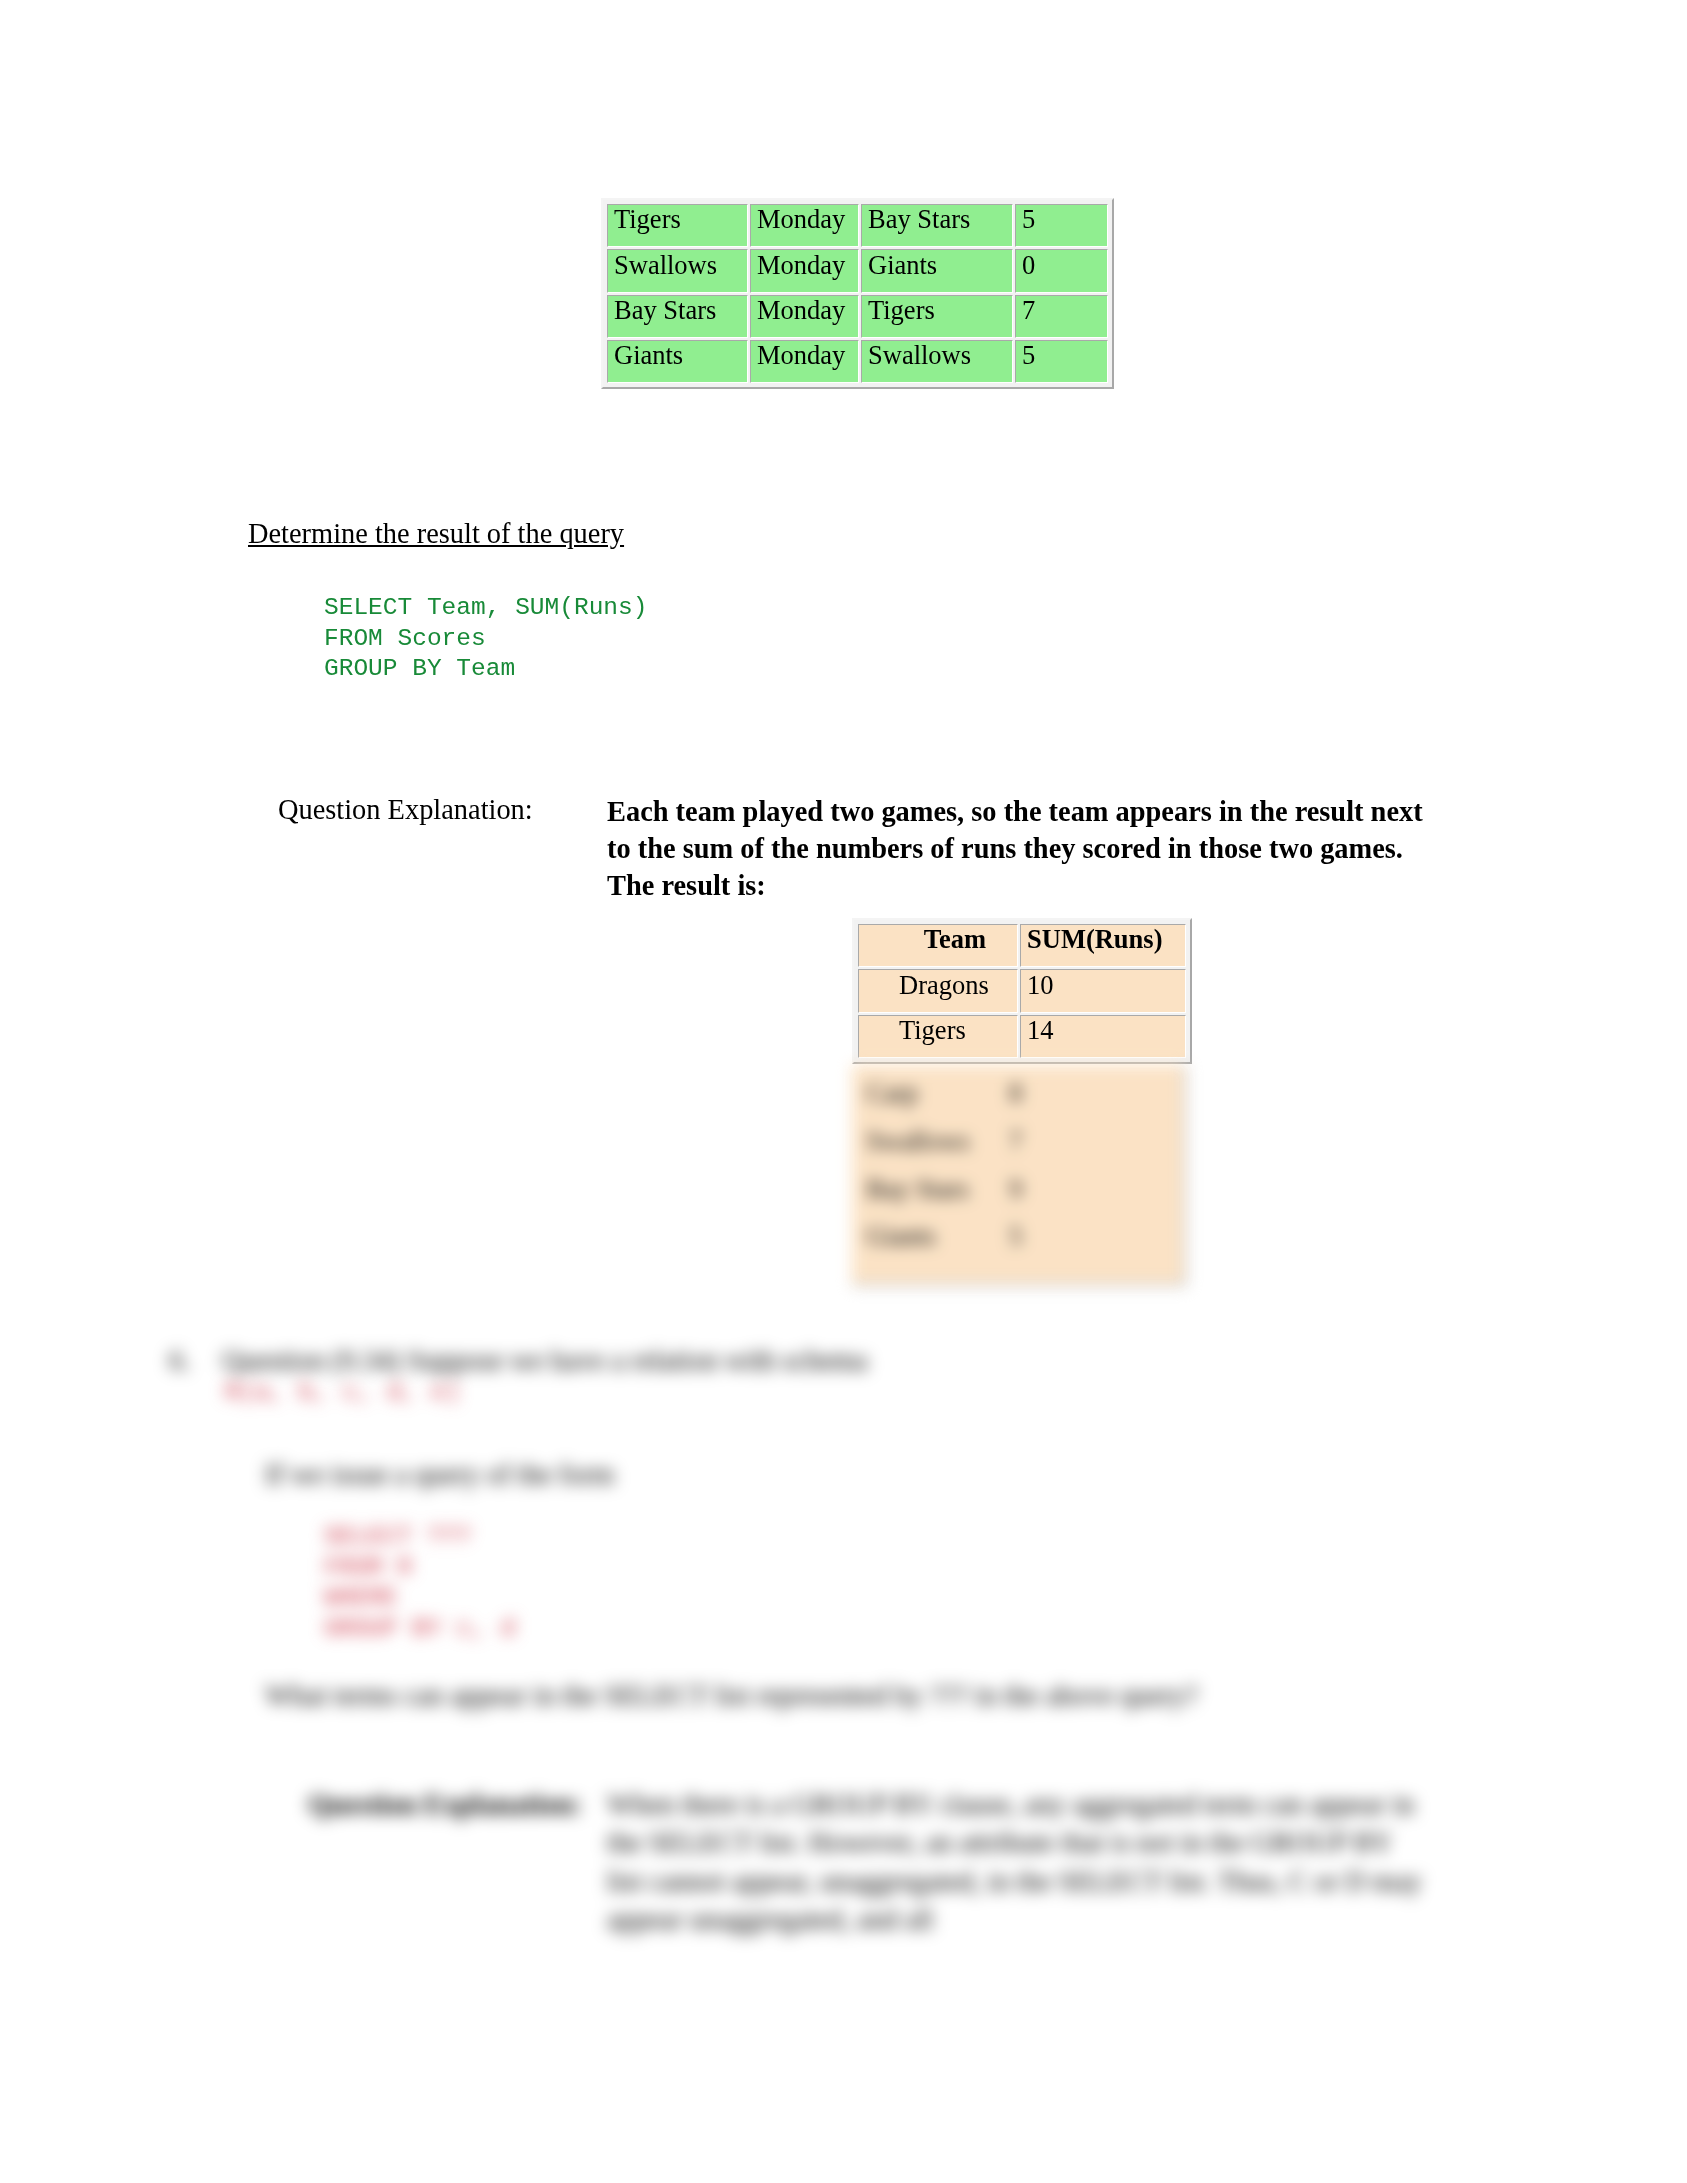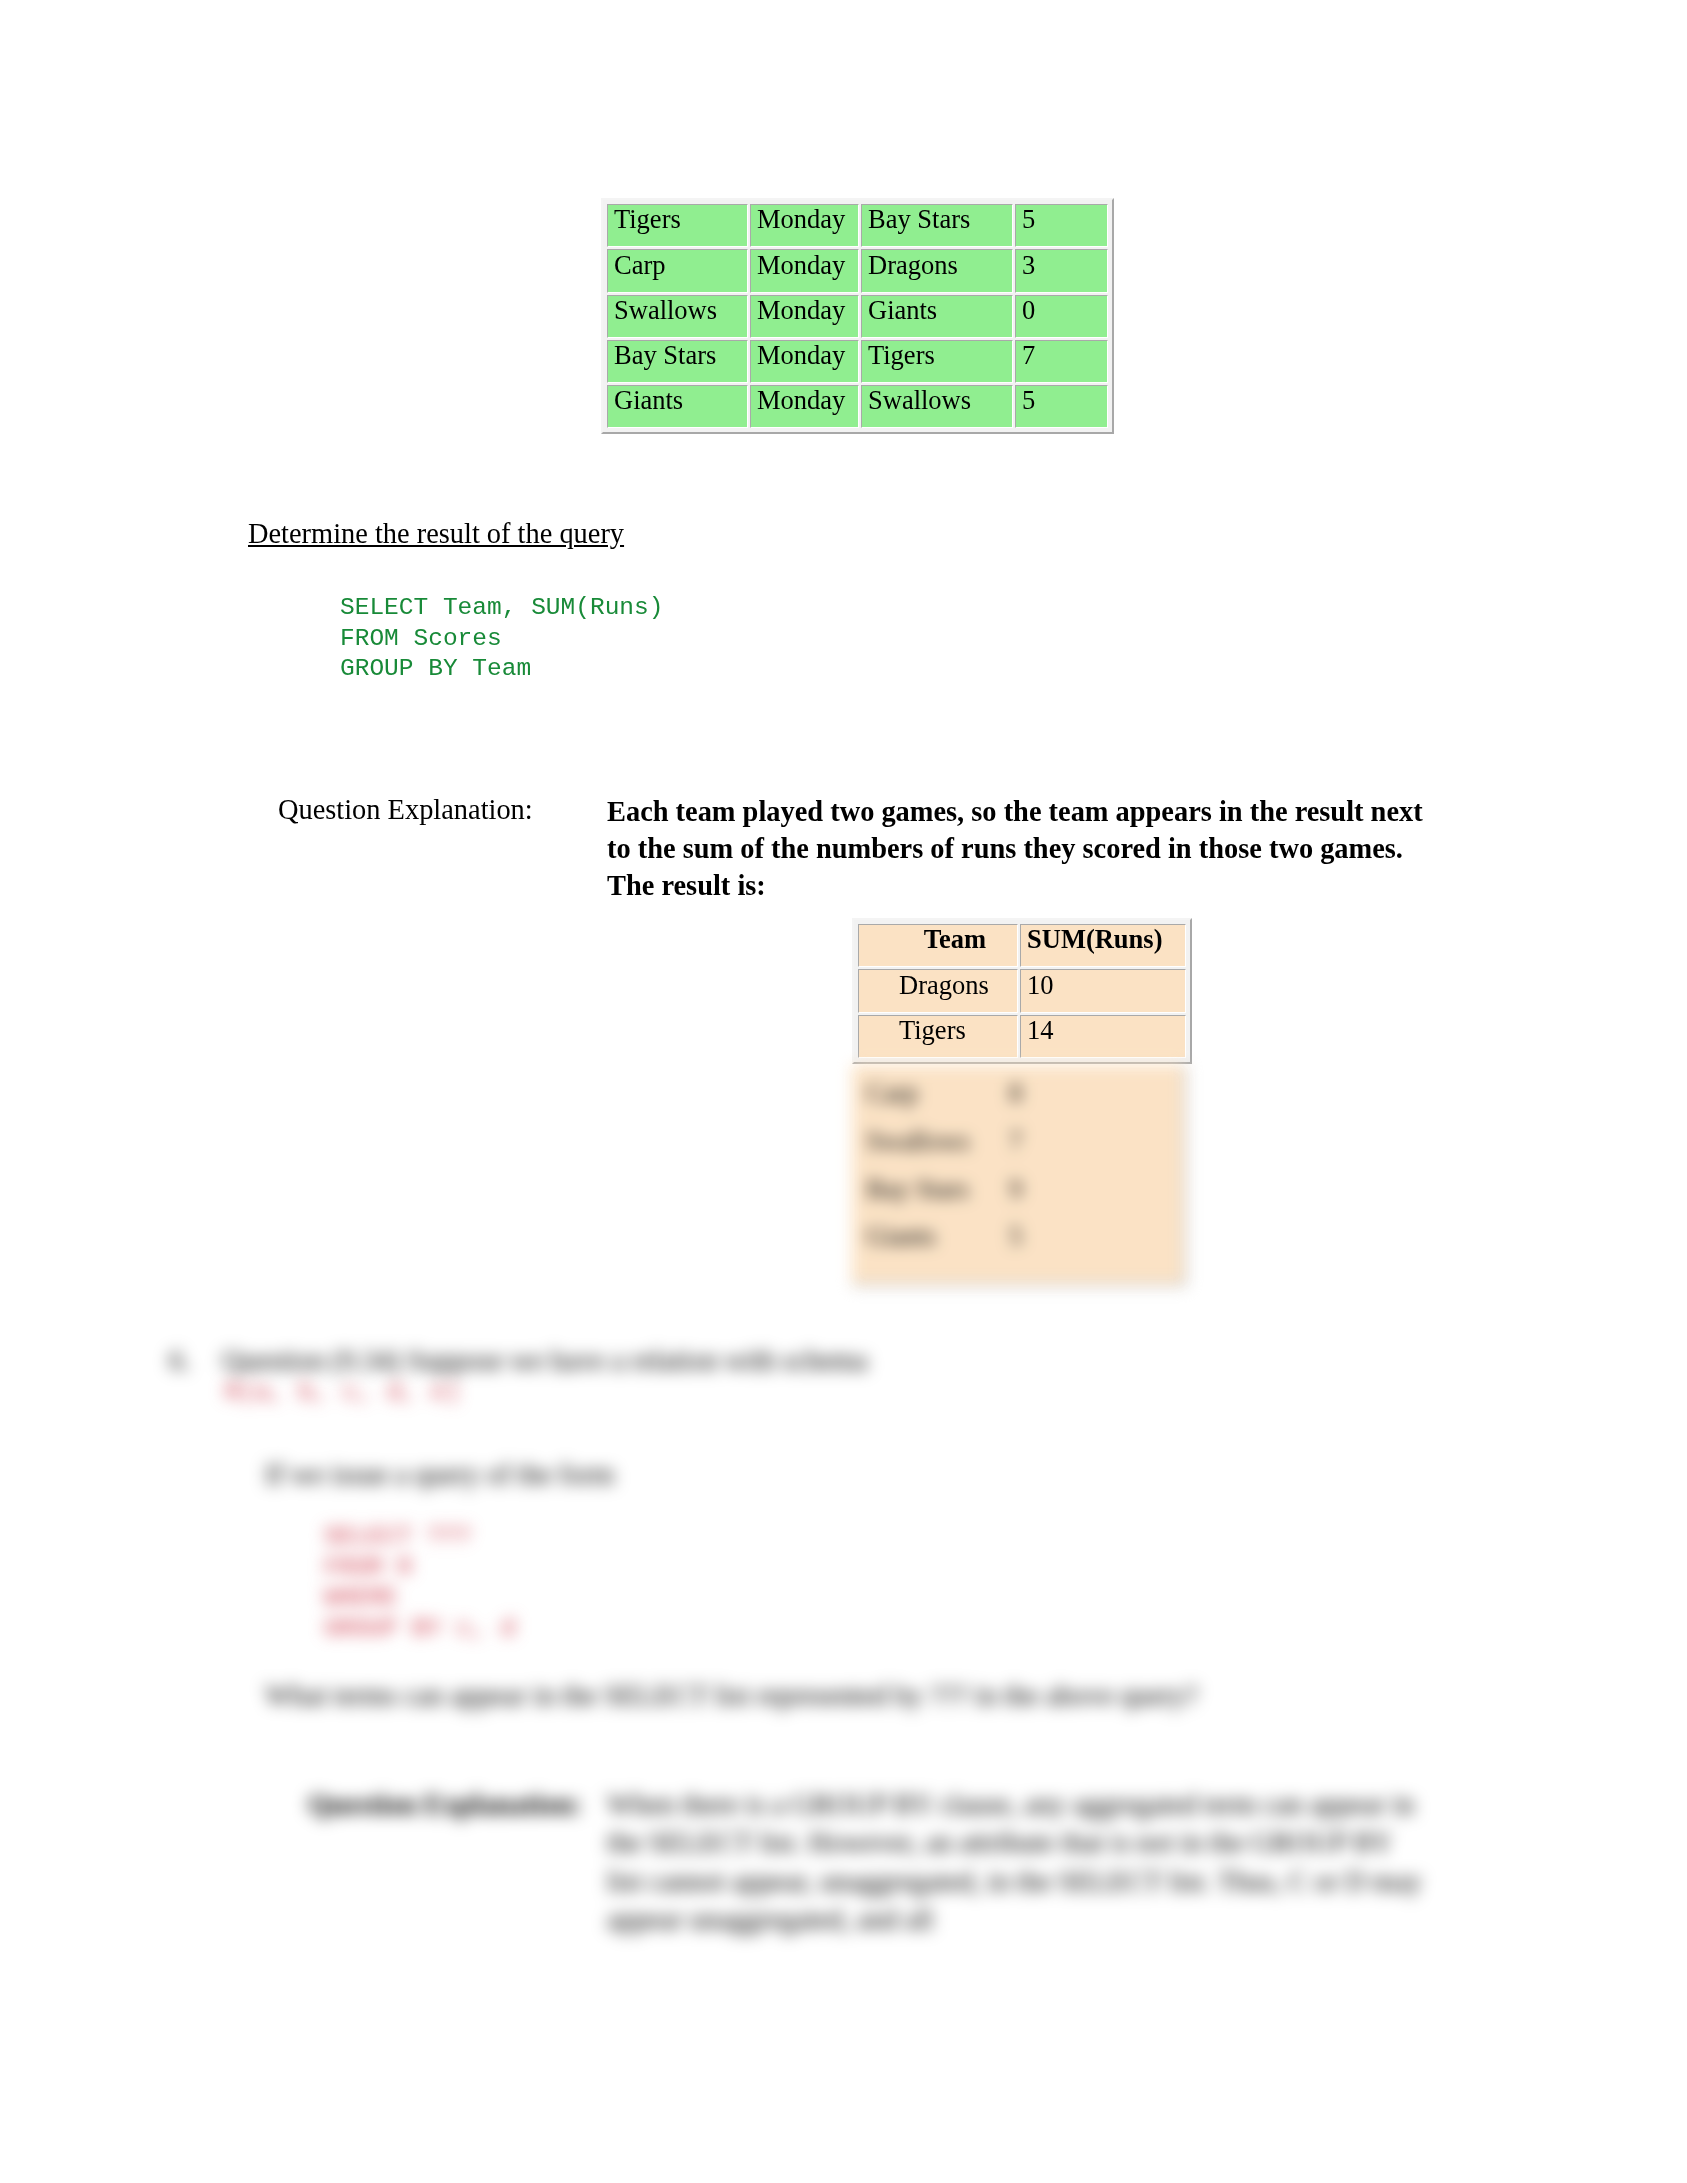--- a/index.html
+++ b/index.html
@@ -121,21 +121,20 @@
     top: 516px;
   }
 
   
   .code {
     position: absolute;
     font-family: "Liberation Mono", "DejaVu Sans Mono", monospace;
     font-size: 24.5px;
     line-height: 1.25;
     white-space: pre;
-    margin-left: 16px;
   }
   #query-block {
     left: 324px;
     top: 593px;
     color: #188a38;
   }
 
   
   #explanation-1 {
     position: absolute;
@@ -239,26 +238,20 @@
 
 <div class="page">
 
   <table class="dtable" id="scores-table">
     <tbody>
       <tr>
         <td class="c1">Tigers</td>
         <td class="c2">Monday</td>
         <td class="c3">Bay Stars</td>
         <td class="c4">5</td>
-      </tr>
-      <tr>
-        <td class="c1">Carp</td>
-        <td class="c2">Monday</td>
-        <td class="c3">Dragons</td>
-        <td class="c4">3</td>
       </tr>
       <tr>
         <td class="c1">Swallows</td>
         <td class="c2">Monday</td>
         <td class="c3">Giants</td>
         <td class="c4">0</td>
       </tr>
       <tr>
         <td class="c1">Bay Stars</td>
         <td class="c2">Monday</td>

